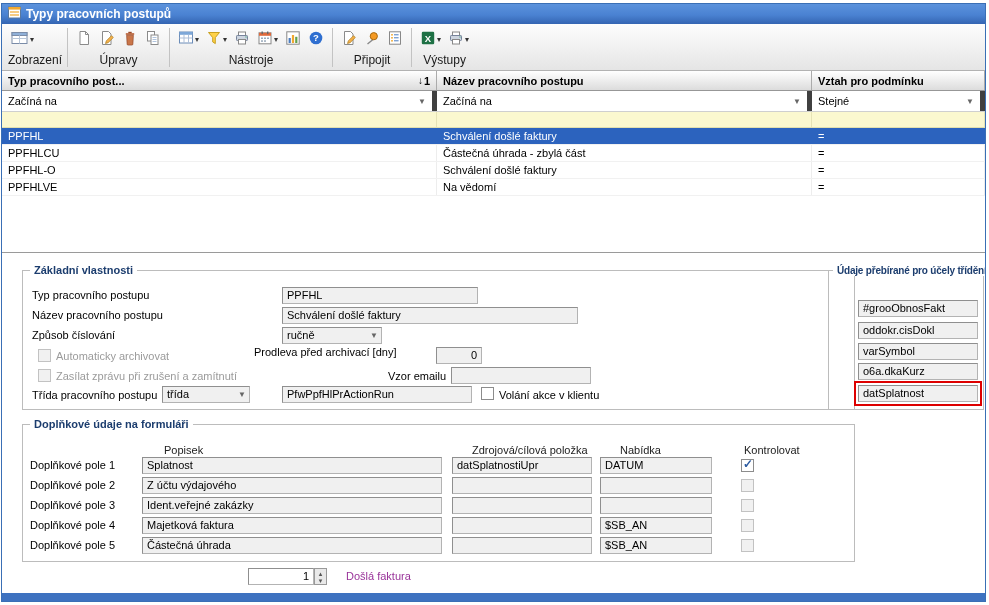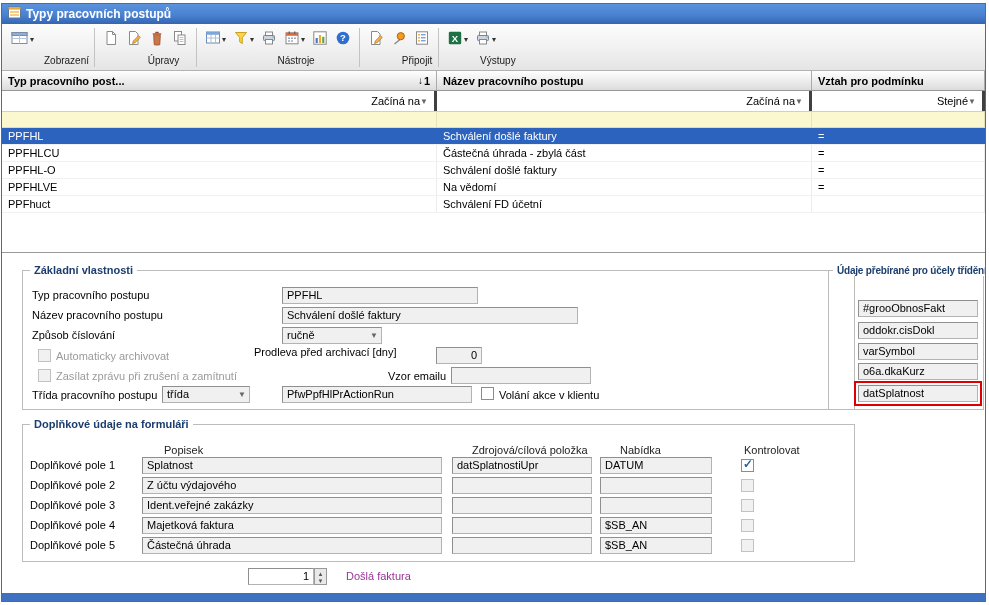--- a/index.html
+++ b/index.html
@@ -7,36 +7,36 @@
   .window{position:relative;margin:3px 1px 0 1px;width:985px;height:599px;border:1px solid #3a6fb5;
           box-sizing:border-box;display:flex;flex-direction:column;overflow:hidden;background:#fff;}
   
   .titlebar{flex:none;height:20px;background:linear-gradient(180deg,#5b92dc,var(--titlebar,#4a82d2) 55%,#3465b2);
             display:flex;align-items:center;gap:5px;padding:0 6px;color:#fff;font-weight:bold;font-size:12px;}
   
   .toolbar{flex:none;height:47px;background:linear-gradient(#fdfdfd,#e5e5e5);border-bottom:1px solid #b2b2b2;
            display:flex;align-items:stretch;padding:1px 4px 0 4px;box-sizing:border-box;}
   .tgroup{display:flex;flex-direction:column;justify-content:flex-start;padding:0 2px;}
   .ticons{display:flex;align-items:center;gap:1px;height:29px;}
-  .tlabel{text-align:center;font-size:10px;color:#1a1a1a;line-height:13px;margin-left:36px;}
+  .tlabel{text-align:center;font-size:12px;color:#1a1a1a;line-height:13px;}
   .tsep{width:1px;background:#c3c3c3;margin:3px 3px;}
   .tbtn{display:flex;align-items:center;gap:1px;border:1px solid transparent;background:transparent;
         padding:1px 2px;height:24px;cursor:default;}
   .drop{font-size:8px;color:#333;line-height:8px;}
   
   .grid{display:flex;flex-direction:column;flex:1;min-height:0;background:#fff;}
   .grow{display:flex;width:100%;flex:none;box-sizing:border-box;}
   .gc{box-sizing:border-box;overflow:hidden;white-space:nowrap;padding:0 6px;display:flex;align-items:center;}
   .c1{width:435px;} .c2{width:375px;} .c3{flex:1;}
   .ghead{height:20px;background:linear-gradient(#ffffff,#dcdcdc);border-bottom:1px solid #979797;font-weight:bold;}
   .ghead .gc{border-right:1px solid #ababab;position:relative;}
   .sortbadge{margin-left:auto;display:flex;align-items:center;font-weight:bold;}
   .sortarrow{font-size:10px;margin-right:1px;}
   .gfilter{height:21px;border-bottom:1px solid #cfcfcf;background:#fff;}
-  .gfilter .gc{border-right:3px solid #404040;justify-content:flex-end;}
+  .gfilter .gc{border-right:5px solid #404040;justify-content:space-between;}
   .chev{color:#666;font-size:8px;}
   .gyellow{height:16px;background:var(--filter-yellow,#fbf8cf);border-bottom:1px solid #e2dfae;}
   .gyellow .gc{border-right:1px solid #e6e3b6;}
   .gdata{height:17px;border-bottom:1px solid #f1f1f1;}
   .gdata .gc{border-right:1px solid #ededed;}
   .gdata.selected{background:var(--selection,#2c63be);color:#fff;}
   .gdata.selected .gc{border-right-color:var(--selection,#2c63be);}
   .gfill{flex:1;}
   
   .detail{flex:none;height:340px;position:relative;border-top:1px solid #9a9a9a;background:#fff;}
@@ -291,25 +291,20 @@
     <div class="grow gdata">
       <div class="gc c1">PPFHL-O</div>
       <div class="gc c2">Schválení došlé faktury</div>
       <div class="gc c3">=</div>
     </div>
     <div class="grow gdata">
       <div class="gc c1">PPFHLVE</div>
       <div class="gc c2">Na vědomí</div>
       <div class="gc c3">=</div>
     </div>
-    <div class="grow gdata">
-      <div class="gc c1">PPFhuct</div>
-      <div class="gc c2">Schválení FD účetní</div>
-      <div class="gc c3"></div>
-    </div>
     <div class="gfill"></div>
   </div>
 
   <div class="detail">
 
     <div class="gb" style="left:20px;top:17px;width:833px;height:140px"></div>
     <div class="gbtitle" style="left:28px;top:11px">Základní vlastnosti</div>
 
     <div class="flabel" style="left:30px;top:36px">Typ pracovního postupu</div>
     <div class="tb" style="left:280px;top:34px;width:196px">PPFHL</div>

